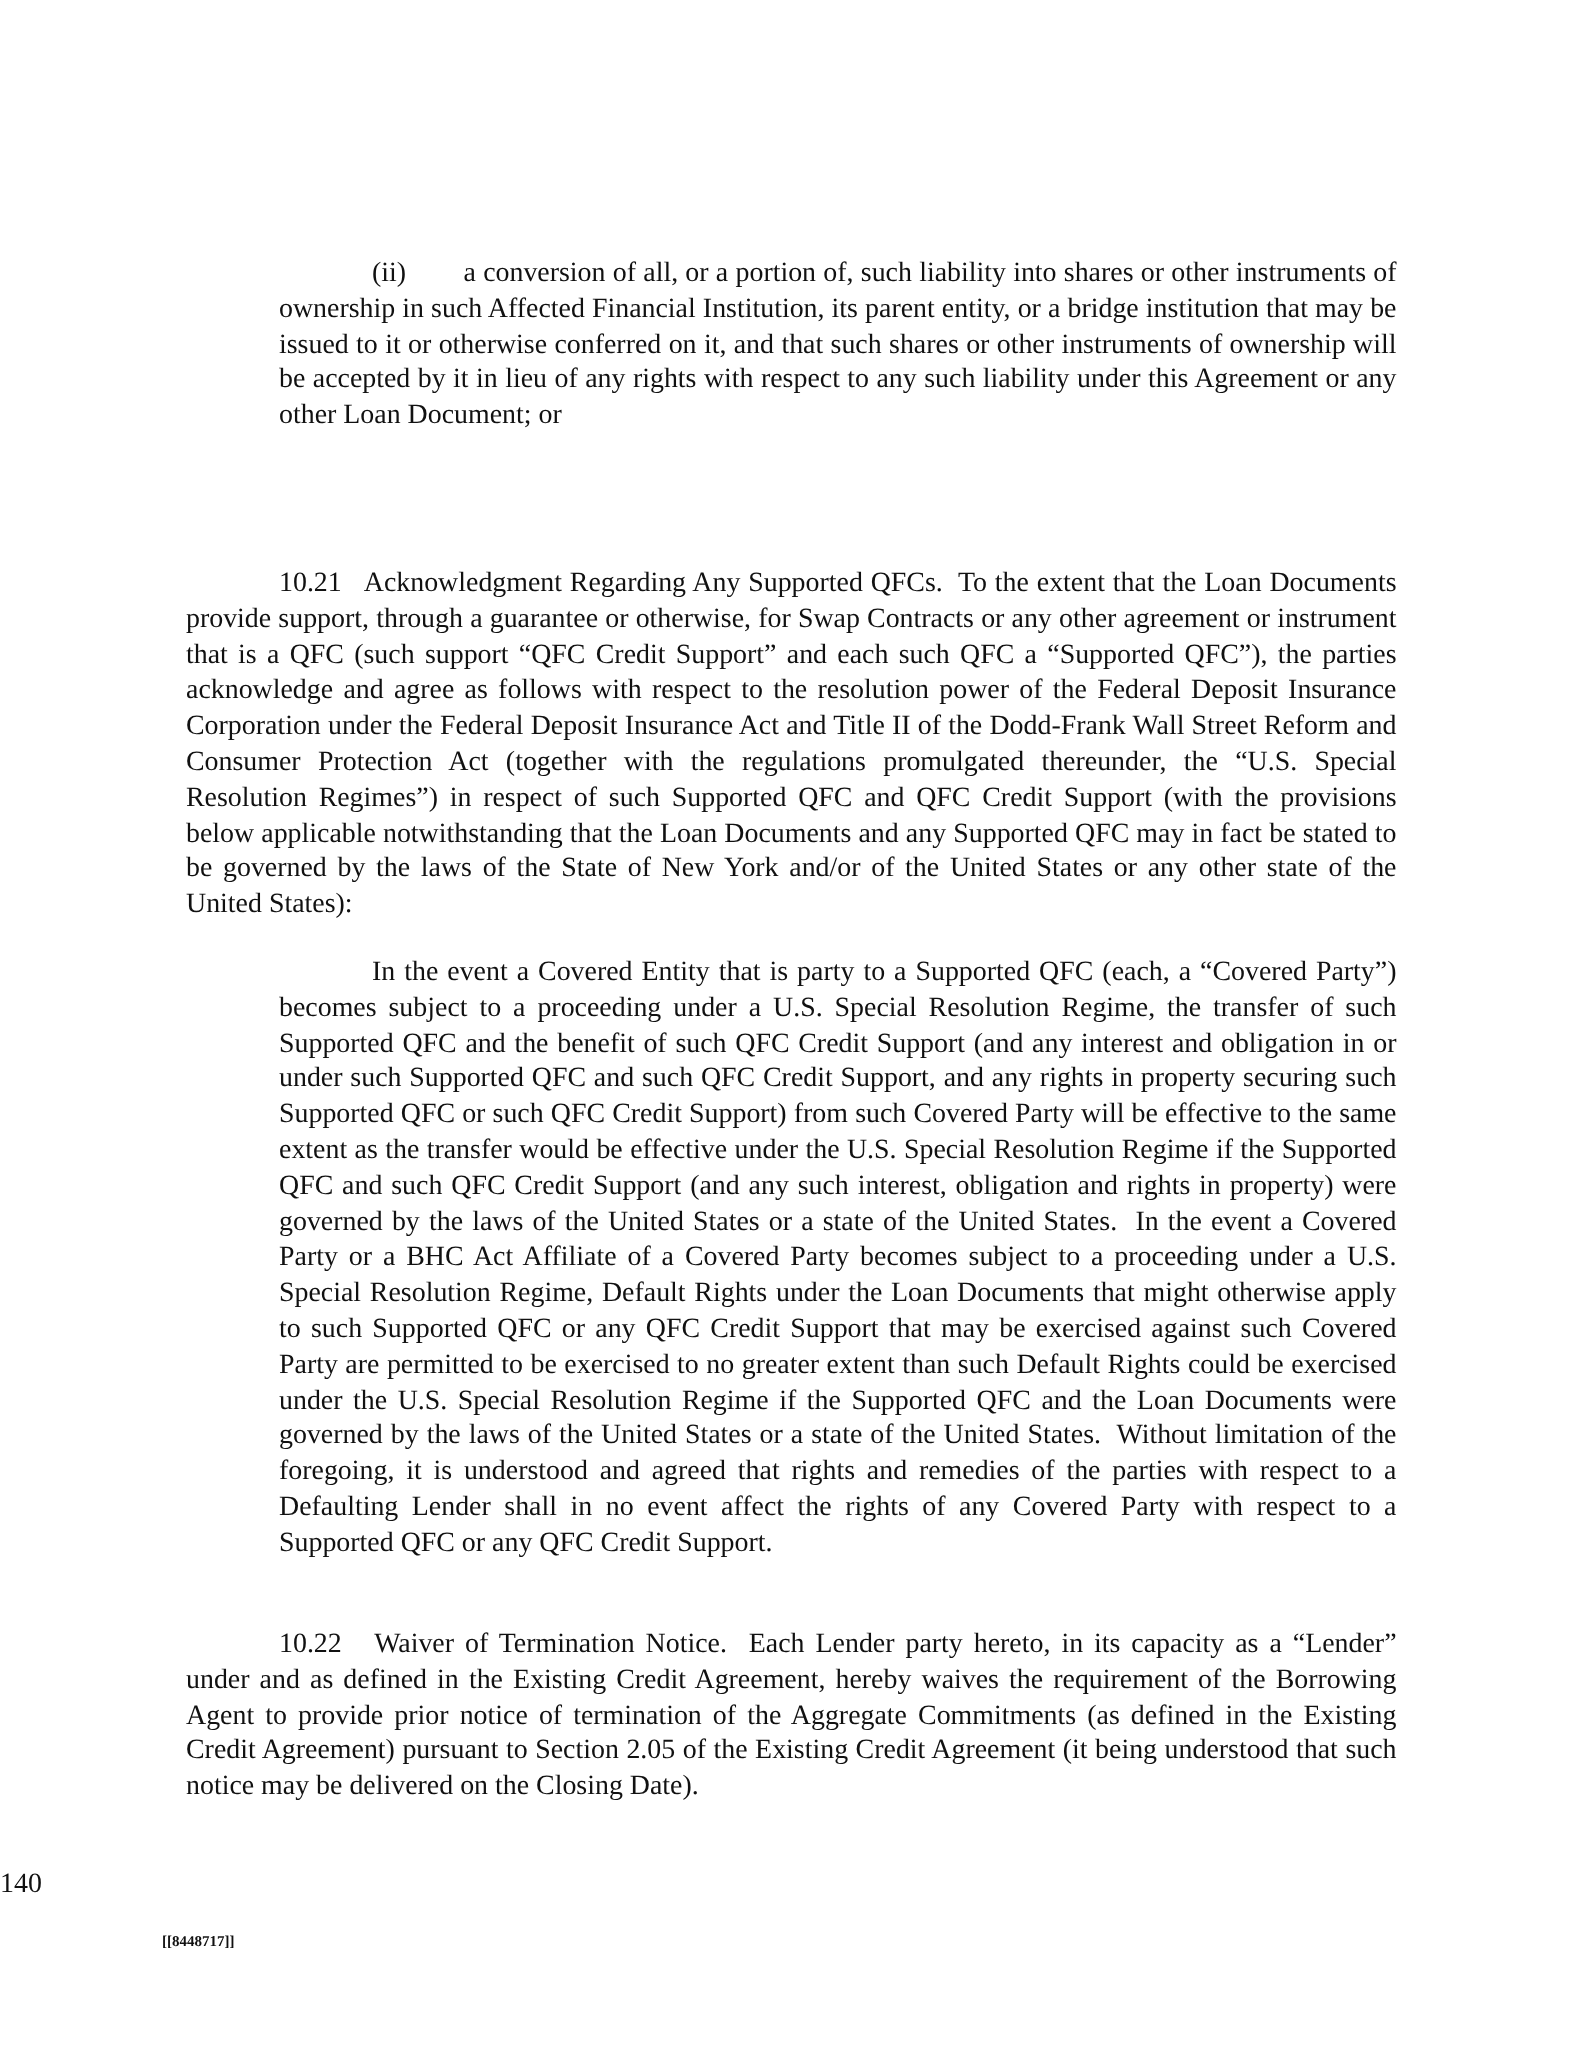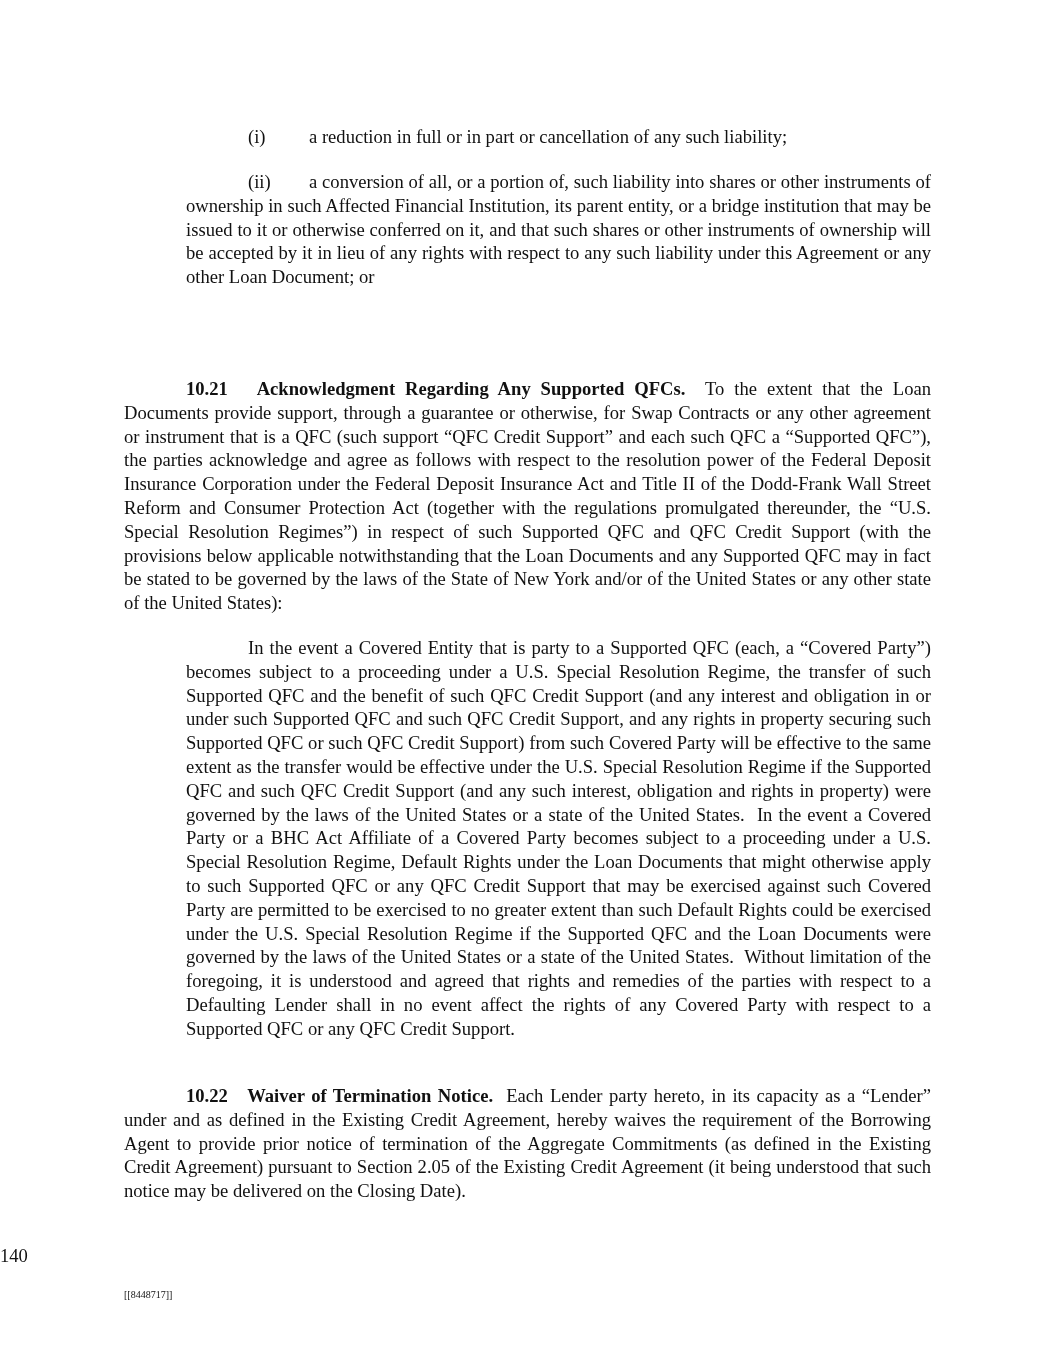--- a/index.html
+++ b/index.html
@@ -16,46 +16,46 @@
       position: absolute;
       font-size: 18.6px;
       line-height: 23.8px;
       text-align: justify;
       margin: 0;
     }
     .indented-block { left: 186px; width: 745px; }
     .full-block { left: 124px; width: 807px; }
     .first-indent { text-indent: 62px; }
     .marker { display: inline-block; width: 61px; text-indent: 0; }
-    .heading { font-weight: bold; }
+    .heading { font-weight: normal; }
     .u { text-underline-offset: 2px; }
     .center-line { text-align: left; }
     .page-number {
       position: absolute;
       top: 1244px;
       left: 0;
       width: 903px;
       text-align: left;
       font-size: 18.6px;
       line-height: 24px;
     }
     .doc-id {
       position: absolute;
       top: 1289px;
-      left: 124px;
+      left: 108px;
       font-size: 10px;
       line-height: 12px;
+      font-weight: bold;
     }
   </style>
 </head>
 <body>
 
 <div class="page">
 
-  <p class="para indented-block first-indent center-line" style="top:125px;"><span class="marker">(i)</span><span>a reduction in full or in part or cancellation of any such liability;</span></p>
 
   <p class="para indented-block first-indent" style="top:170px;"><span class="marker">(ii)</span><span>a conversion of all, or a portion of, such liability into shares or other instruments of ownership in such Affected Financial Institution, its parent entity, or a bridge institution that may be issued to it or otherwise conferred on it, and that such shares or other instruments of ownership will be accepted by it in lieu of any rights with respect to any such liability under this Agreement or any other Loan Document; or</span></p>
 
 
   <p class="para full-block first-indent" style="top:377px;"><span class="heading"><span>10.21</span>&nbsp;&nbsp; <span>Acknowledgment Regarding Any Supported QFCs.</span></span>&nbsp; <span>To the extent that the Loan Documents provide support, through a guarantee or otherwise, for Swap Contracts or any other agreement or instrument that is a QFC (such support “QFC Credit Support” and each such QFC a “</span><span class="u">Supported QFC</span><span>”), the parties acknowledge and agree as follows with respect to the resolution power of the Federal Deposit Insurance Corporation under the Federal Deposit Insurance Act and Title II of the Dodd-Frank Wall Street Reform and Consumer Protection Act (together with the regulations promulgated thereunder, the “</span><span class="u">U.S. Special Resolution Regimes</span><span>”) in respect of such Supported QFC and QFC Credit Support (with the provisions below applicable notwithstanding that the Loan Documents and any Supported QFC may in fact be stated to be governed by the laws of the State of New York and/or of the United States or any other state of the United States):</span></p>
 
   <p class="para indented-block first-indent" style="top:636px;"><span>In the event a Covered Entity that is party to a Supported QFC (each, a “</span><span class="u">Covered Party</span><span>”) becomes subject to a proceeding under a U.S. Special Resolution Regime, the transfer of such Supported QFC and the benefit of such QFC Credit Support (and any interest and obligation in or under such Supported QFC and such QFC Credit Support, and any rights in property securing such Supported QFC or such QFC Credit Support) from such Covered Party will be effective to the same extent as the transfer would be effective under the U.S. Special Resolution Regime if the Supported QFC and such QFC Credit Support (and any such interest, obligation and rights in property) were governed by the laws of the United States or a state of the United States.&nbsp; In the event a Covered Party or a BHC Act Affiliate of a Covered Party becomes subject to a proceeding under a U.S. Special Resolution Regime, Default Rights under the Loan Documents that might otherwise apply to such Supported QFC or any QFC Credit Support that may be exercised against such Covered Party are permitted to be exercised to no greater extent than such Default Rights could be exercised under the U.S. Special Resolution Regime if the Supported QFC and the Loan Documents were governed by the laws of the United States or a state of the United States.&nbsp; Without limitation of the foregoing, it is understood and agreed that rights and remedies of the parties with respect to a Defaulting Lender shall in no event affect the rights of any Covered Party with respect to a Supported QFC or any QFC Credit Support.</span></p>
 
   <p class="para full-block first-indent" style="top:1084px;"><span class="heading"><span>10.22</span>&nbsp;&nbsp; <span>Waiver of Termination Notice.</span></span>&nbsp; <span>Each Lender party hereto, in its capacity as a “Lender” under and as defined in the Existing Credit Agreement, hereby waives the requirement of the Borrowing Agent to provide prior notice of termination of the Aggregate Commitments (as defined in the Existing Credit Agreement) pursuant to Section&nbsp;2.05 of the Existing Credit Agreement (it being understood that such notice may be delivered on the Closing Date).</span></p>
 

